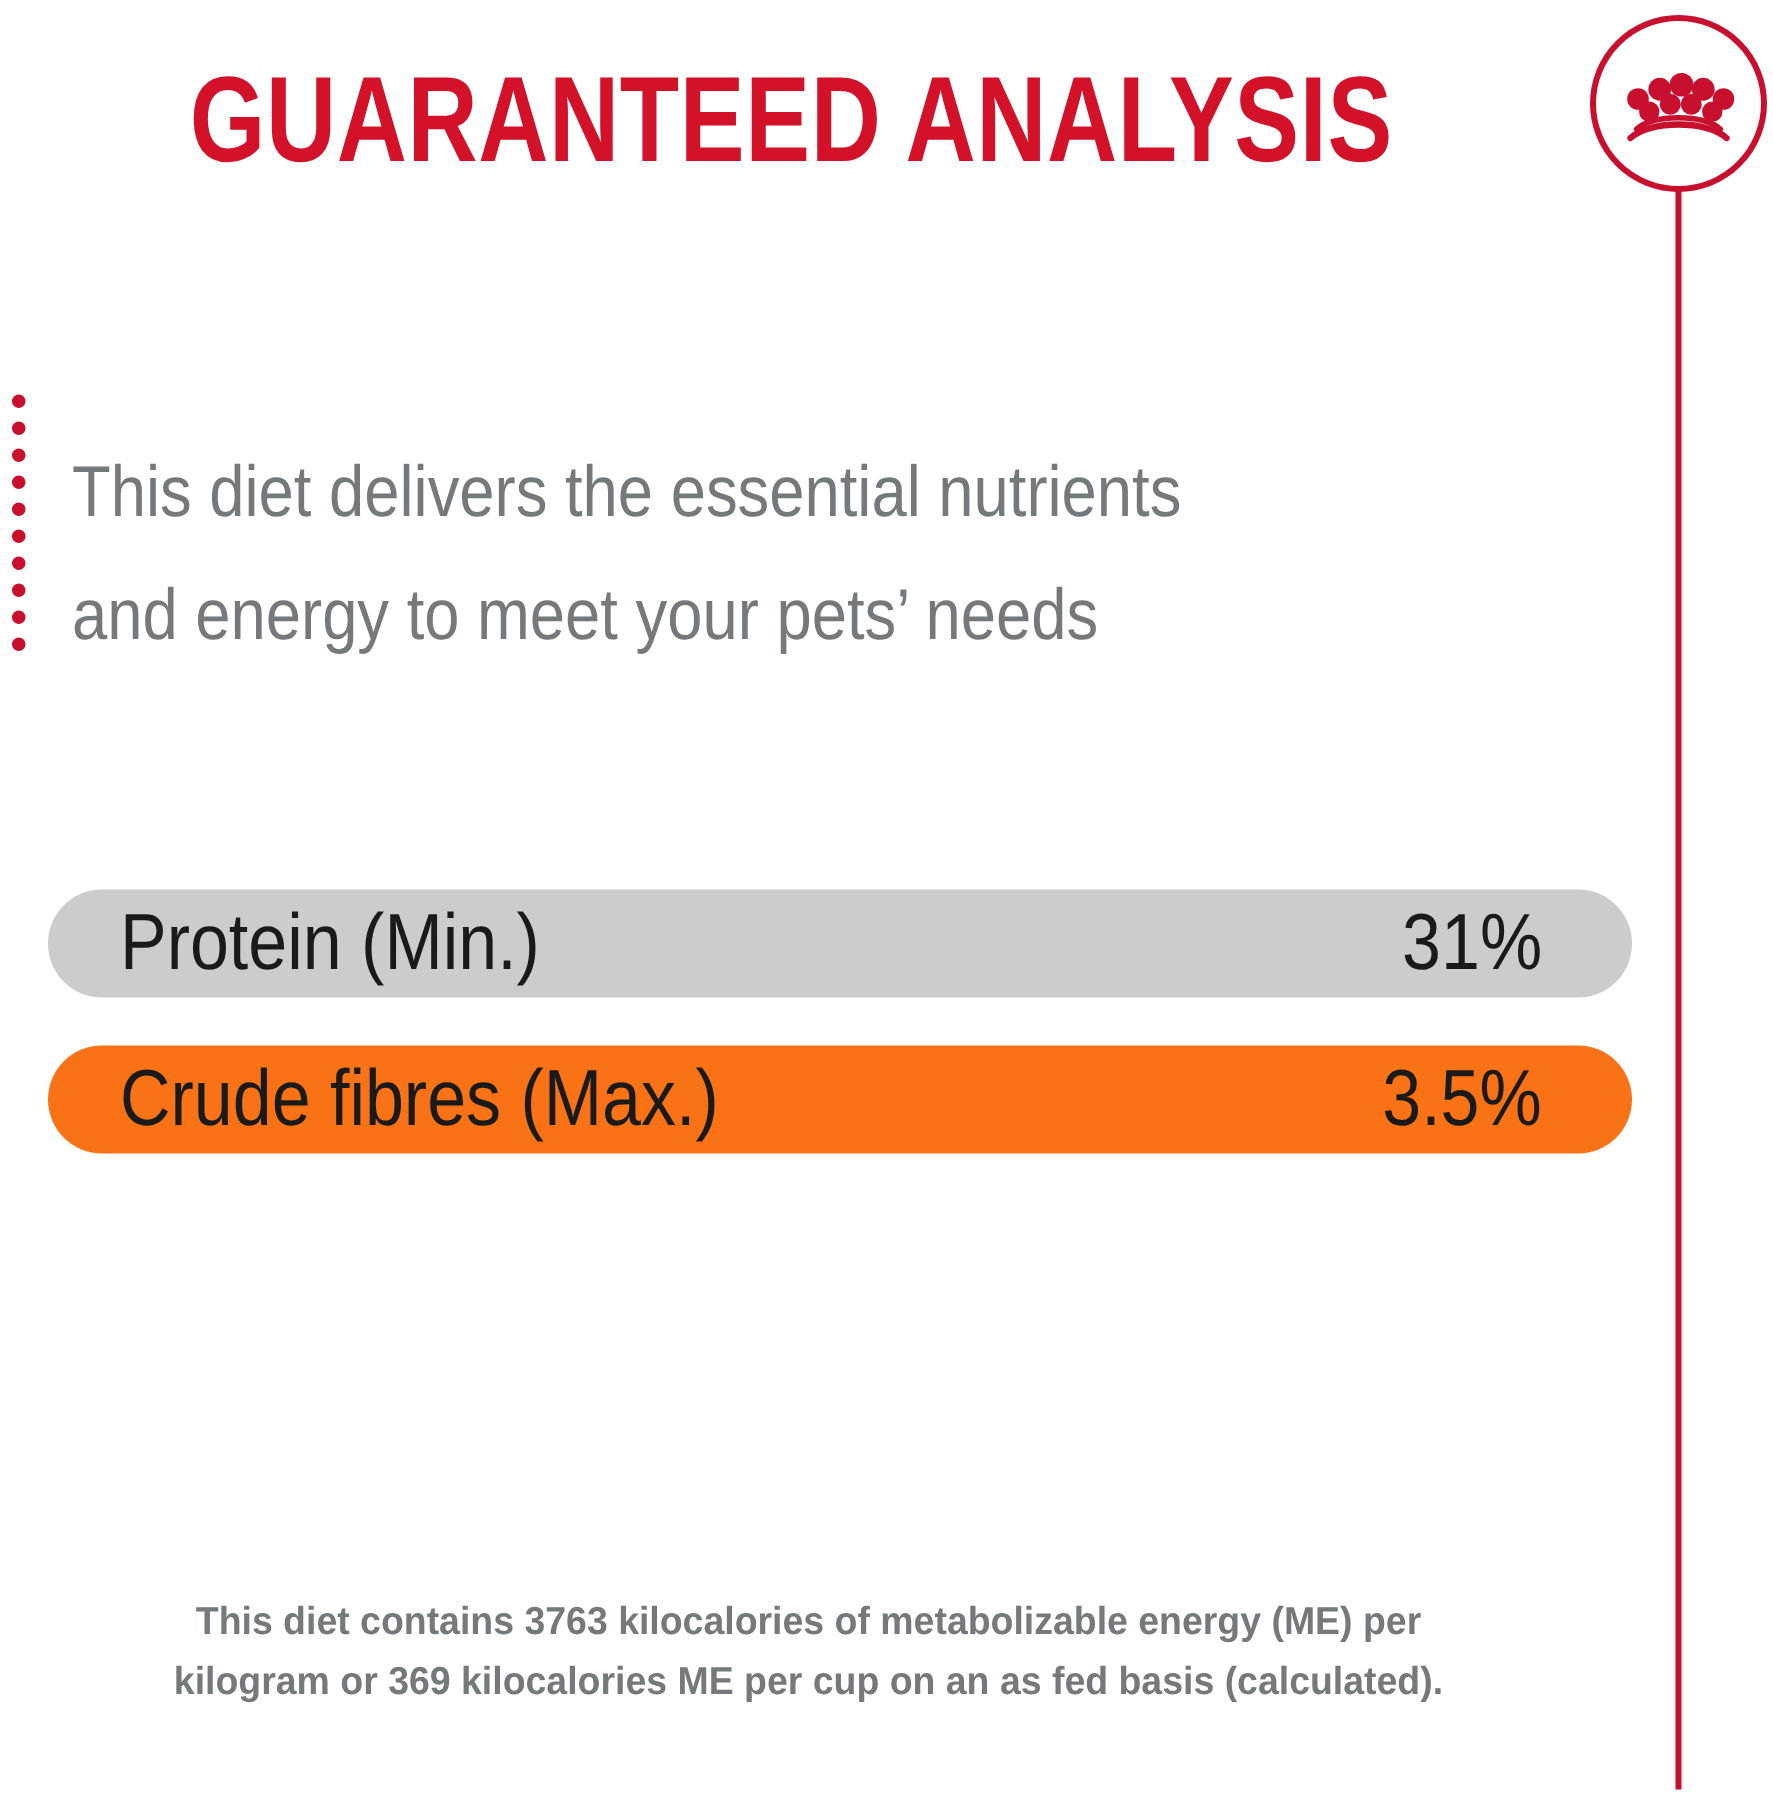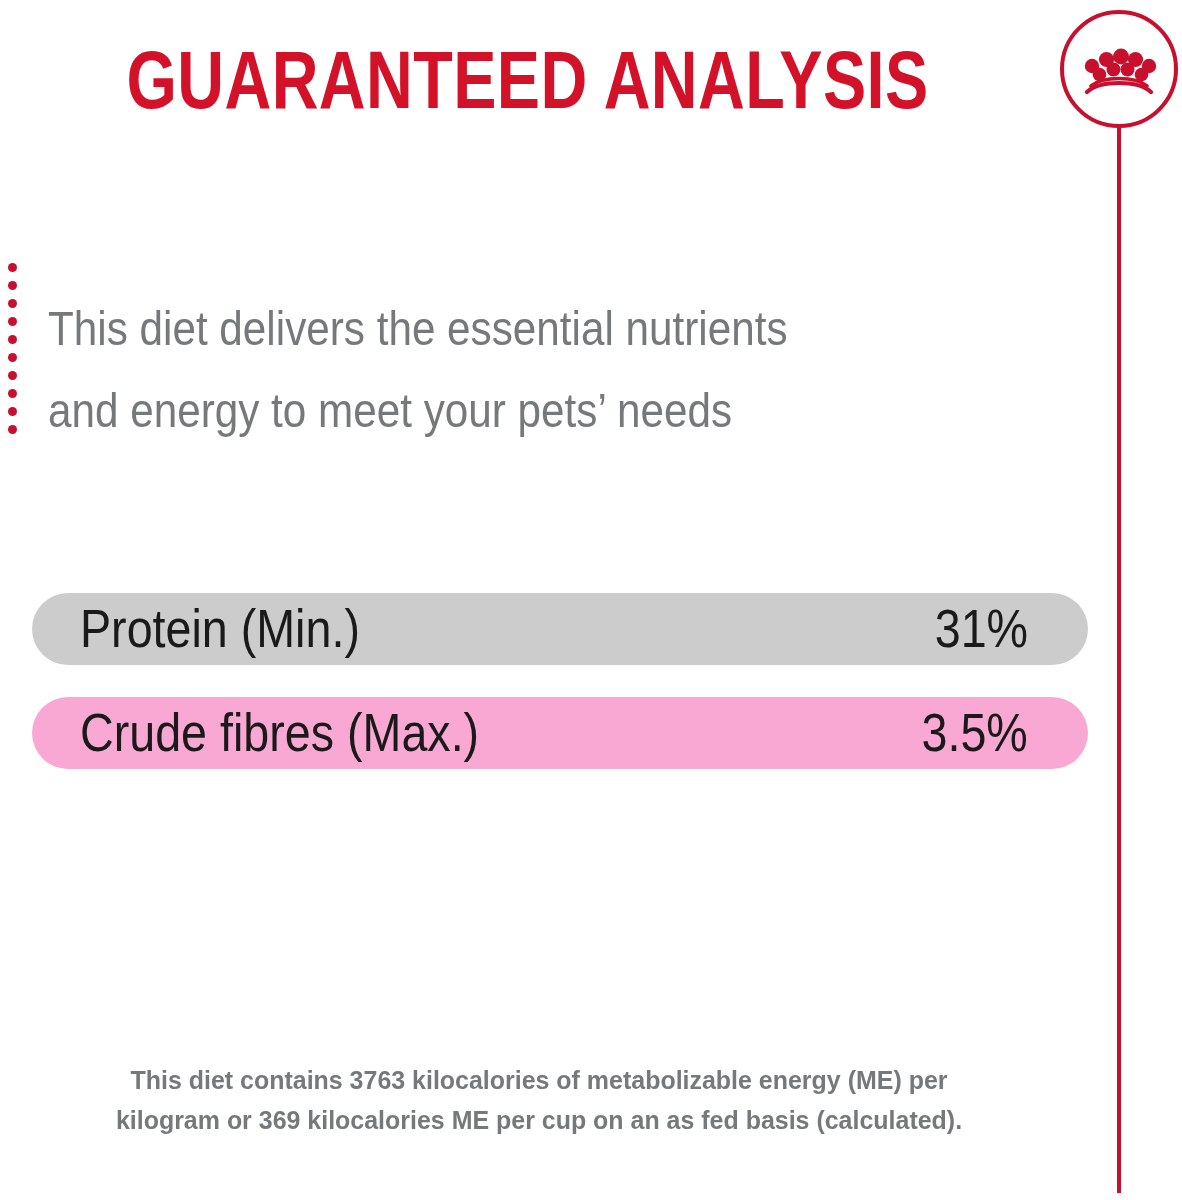--- a/index.html
+++ b/index.html
@@ -116,21 +116,21 @@
     position: relative;
     height: 72px;
     margin-bottom: 32px;
     border-radius: 36px;
     display: flex;
     align-items: center;
     box-sizing: border-box;
     padding: 0 60px 0 48px;
   }
   .row.shade-dark  { background: #CCCCCC; }
-  .row.shade-light { background: #f9a8d4; justify-content: center; }
+  .row.shade-light { background: #f97316; justify-content: center; }
 
   .row-label,
   .row-value {
     color: #1A1A1A;
     font-size: 53px;
     line-height: 56px;
     font-weight: 400;
     white-space: nowrap;
     transform: scaleX(0.88);
   }

